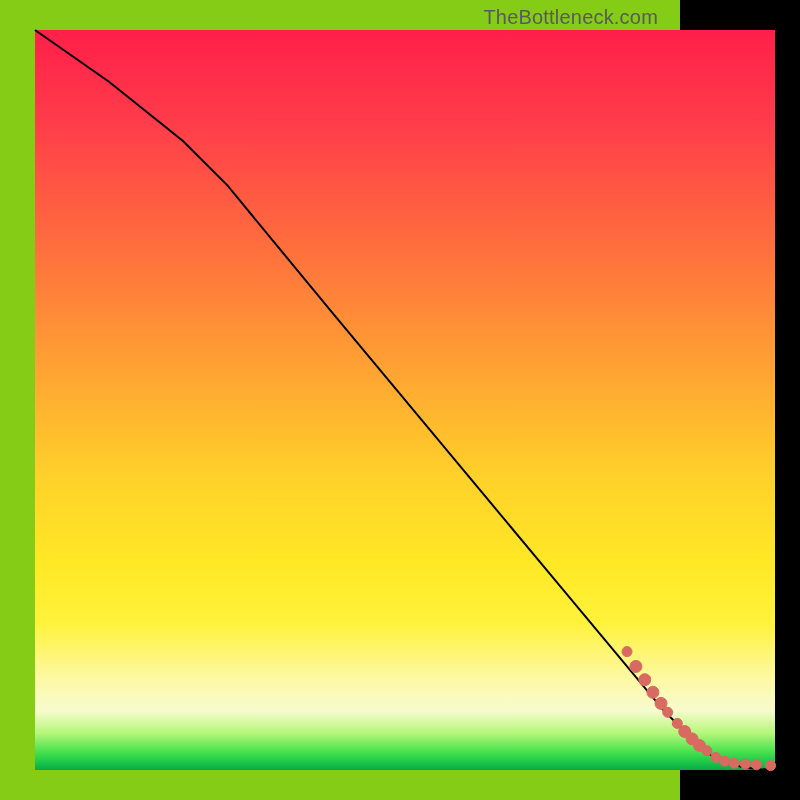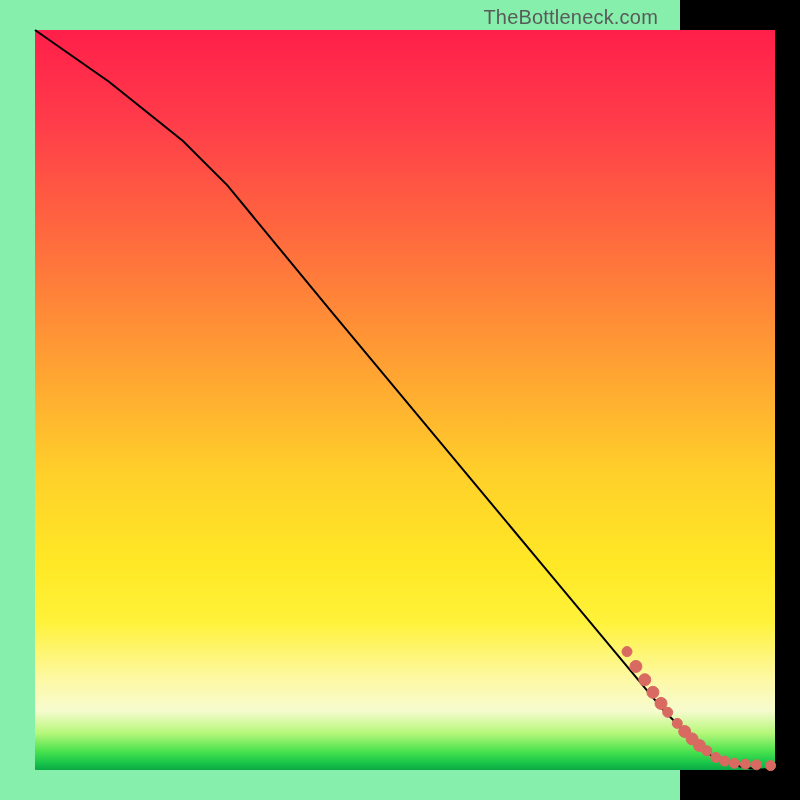--- a/index.html
+++ b/index.html
@@ -10,21 +10,21 @@
     background: #000;
     overflow: hidden;
     font-family: Arial, Helvetica, sans-serif;
   }
   .frame {
     position: absolute;
     left: 0;
     top: 0;
     width: 680px;
     height: 800px;
-    background: #86efac;
+    background: #84cc16;
   }
   .plot-area {
     position: absolute;
     left: 35px;
     top: 30px;
     width: 740px;
     height: 740px;
     
     background: linear-gradient(
       to bottom,

